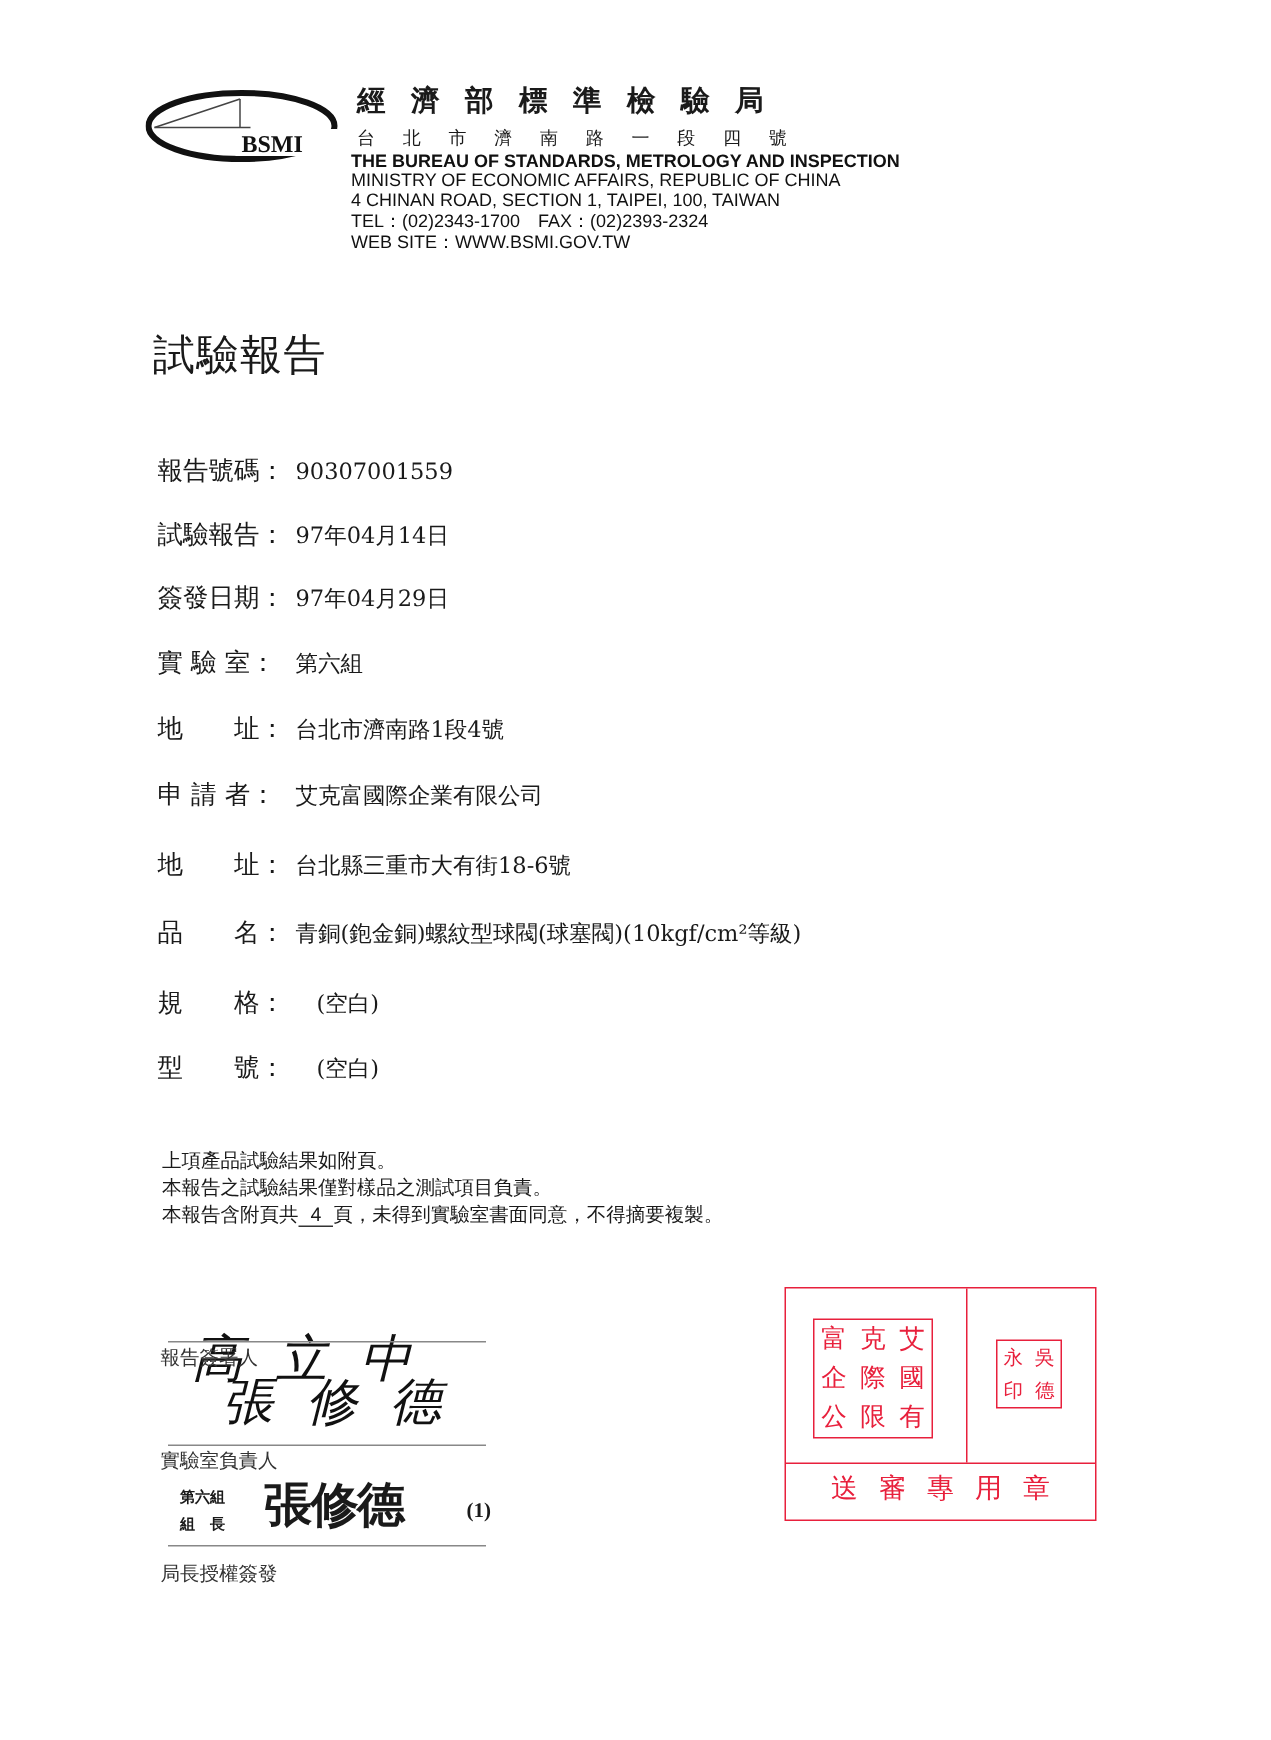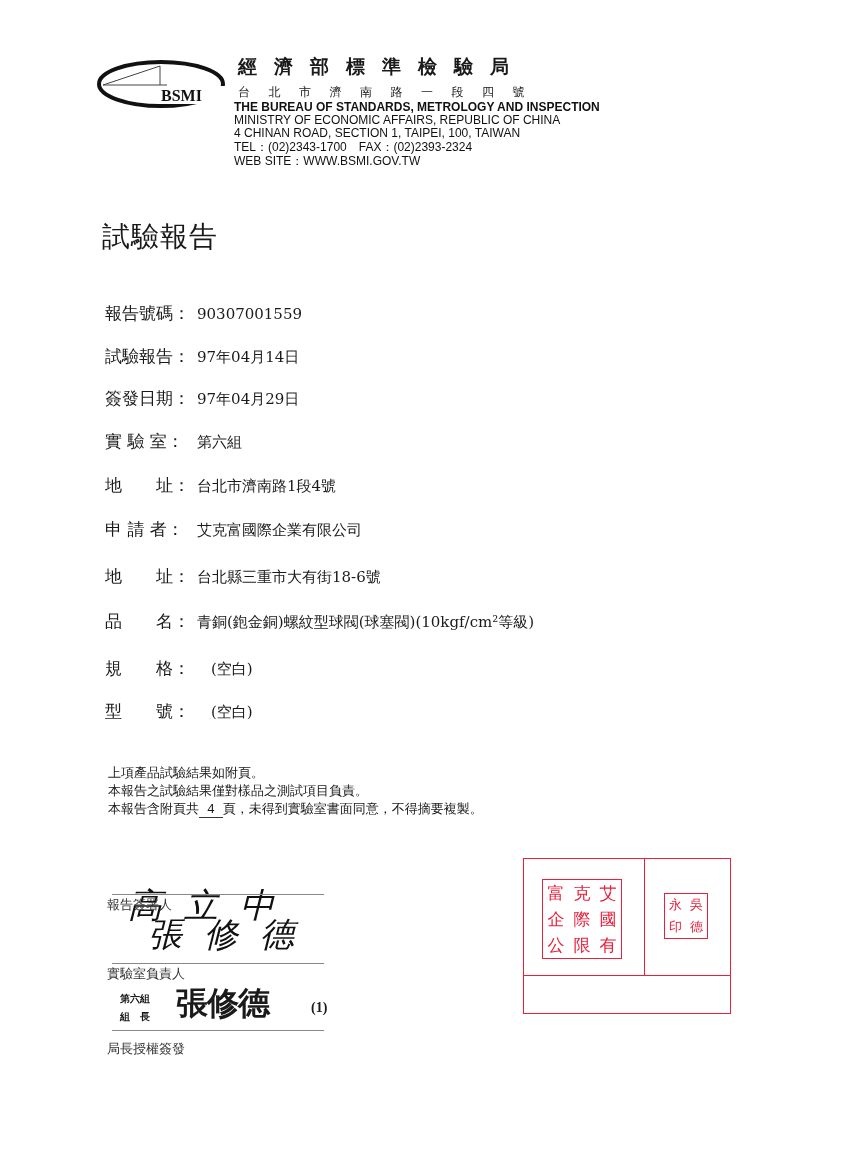--- a/index.html
+++ b/index.html
@@ -18,21 +18,21 @@
   .org-en.l4 { top: 140px; }
   .org-en.l5 { top: 154px; }
 
   .title { left: 102px; top: 218px; font-size: 28px; font-family: Liberation Mono, monospace; letter-spacing: 1px; }
 
   .field { left: 105px; font-size: 15px; white-space: nowrap; font-family: "DejaVu Serif", serif; }
   .field .lbl { display: inline-block; width: 92px; font-family: "DejaVu Sans", sans-serif; font-size: 17px; }
   .field .val { display: inline-block; }
   .field .val.indent { padding-left: 14px; }
 
-  .notes { left: 108px; top: 765px; font-family: Liberation Mono, monospace; font-size: 13px; line-height: 18px; }
+  .notes { left: 108px; top: 765px; font-family: Liberation Sans, sans-serif; font-size: 13px; line-height: 18px; }
   .notes .u { display: inline-block; border-bottom: 1px solid #333; padding: 0 8px; line-height: 14px; }
 
   .sig-line { left: 112px; width: 212px; height: 0; border-top: 1px solid #888; }
   .sig-label { left: 107px; font-family: "DejaVu Sans", sans-serif; font-size: 13px; color: #333; text-align: right; }
   .handwrite { font-family: "DejaVu Serif", serif; font-size: 34px; letter-spacing: 22px; color: #111; font-style: italic; }
   .handwrite.thin { font-weight: normal; }
   .stampblk { left: 120px; top: 990px; font-size: 10px; line-height: 18px; font-weight: bold; font-family: "DejaVu Serif", serif; }
   .brush { left: 176px; top: 982px; font-size: 32px; font-weight: bold; letter-spacing: -1px; font-family: "DejaVu Serif", serif; }
   .brush-sfx { left: 311px; top: 1000px; font-size: 14px; font-weight: bold; font-family: "Liberation Serif", serif; }
 
@@ -135,13 +135,14 @@
     <span>公</span>
     <span>限</span>
     <span>有</span>
   </div>
   <div class="sq2">
     <span>永</span>
     <span>吳</span>
     <span>印</span>
     <span>德</span>
   </div>
+  <div class="caption">送審專用章</div>
 </div>
 
 </body></html>

